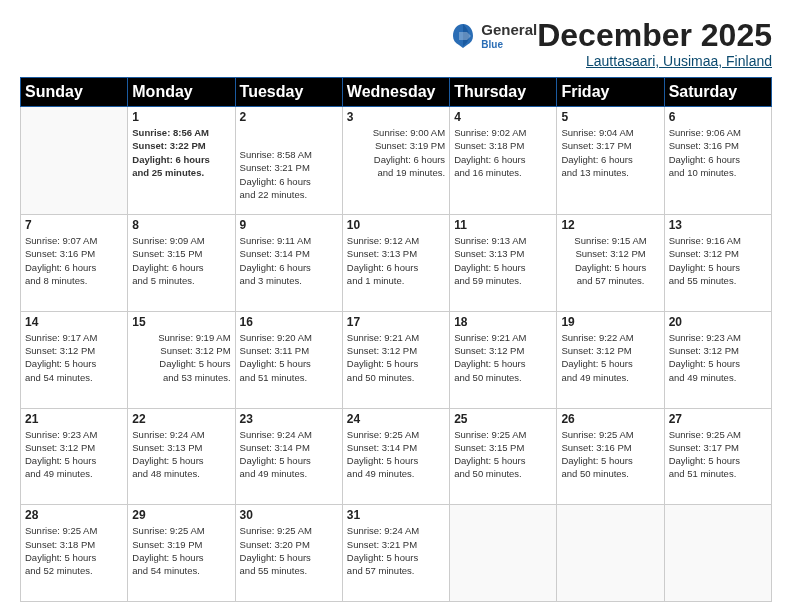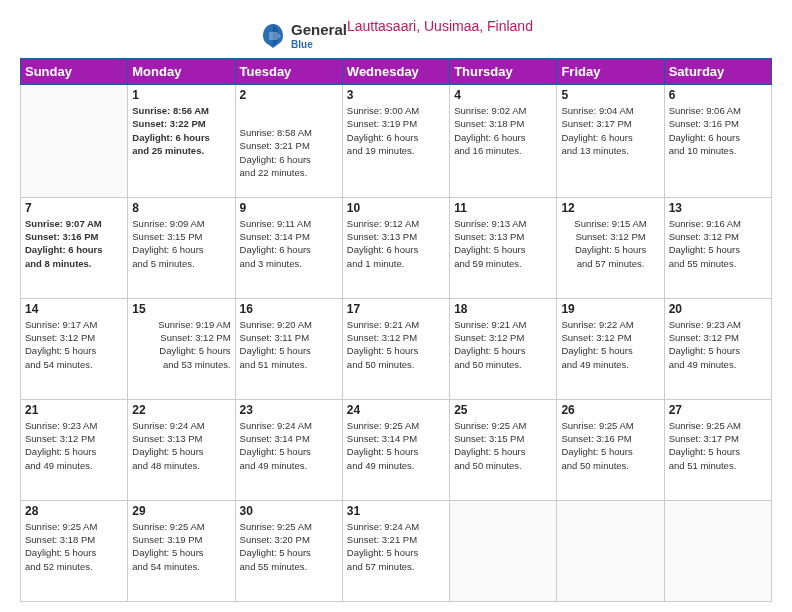--- a/index.html
+++ b/index.html
@@ -13,21 +13,21 @@
     .page {
       width: 792px;
       height: 612px;
       padding: 18px 20px 10px 20px;
       display: flex;
       flex-direction: column;
     }
     .header {
       display: flex;
       align-items: flex-start;
-      justify-content: center;
+      justify-content: flex-end;
       margin-bottom: 8px;
     }
     .logo {
       display: flex;
       align-items: center;
       margin-top: 4px;
     }
     .logo-text {
       display: flex;
       flex-direction: column;
@@ -52,33 +52,34 @@
       text-align: right;
     }
     .month-title {
       font-size: 32px;
       font-weight: bold;
       color: #222;
       line-height: 1.1;
     }
     .location {
       font-size: 14px;
-      color: #be185d;
+      color: #0c4a6e;
+      text-decoration: underline;
     }
     .calendar {
       flex: 1;
       border: 1px solid #ccc;
       border-collapse: collapse;
       width: 100%;
       table-layout: fixed;
     }
     .calendar th {
-      background: #a21caf;
+      background: #000000;
       color: #fff;
-      font-size: 13px;
+      font-size: 16px;
       font-weight: bold;
       padding: 5px 4px;
       text-align: left;
       border: 1px solid #1a5aa0;
     }
     .calendar td {
       border: 1px solid #ccc;
       vertical-align: top;
       padding: 3px 4px;
       font-size: 10px;
@@ -111,20 +112,21 @@
         <path d="M14 2 C8 2 4 7 4 14 C4 18 6 21 10 23 L14 26 L18 23 C22 21 24 18 24 14 C24 7 20 2 14 2 Z" fill="#2a6db5"></path>
         <path d="M14 2 C14 2 20 7 20 14 C20 19 17 22 14 24 L14 2 Z" fill="#1a5aa0"></path>
         <path d="M10 10 L18 10 L22 14 L18 18 L10 18 Z" fill="white" opacity="0.3"></path>
       </svg>
       <div class="logo-text">
         <span class="logo-general">General</span>
         <span class="logo-blue">Blue</span>
       </div>
     </div>
     <div class="title-block">
+      <div class="month-title">December 2025</div>
       <div class="location">Lauttasaari, Uusimaa, Finland</div>
     </div>
   </div>
 
   <table class="calendar">
     <thead>
       <tr>
       <th>Sunday</th>
           <th>Monday</th>
           <th>Tuesday</th>
@@ -146,21 +148,21 @@
           </td>
           <td>
             <span class="day-num">2</span>
             <div class="day-info" style="white-space: pre-line; margin-top: 24px;">Sunrise: 8:58 AM
 Sunset: 3:21 PM
 Daylight: 6 hours
 and 22 minutes.</div>
           </td>
           <td>
             <span class="day-num">3</span>
-            <div class="day-info" style="white-space: pre-line;">Sunrise: 9:00 AM
+            <div class="day-info" style="white-space: pre-line; text-align: right;">Sunrise: 9:00 AM
 Sunset: 3:19 PM
 Daylight: 6 hours
 and 19 minutes.</div>
           </td>
           <td>
             <span class="day-num">4</span>
             <div class="day-info" style="white-space: pre-line;">Sunrise: 9:02 AM
 Sunset: 3:18 PM
 Daylight: 6 hours
 and 16 minutes.</div>
@@ -176,21 +178,21 @@
             <span class="day-num">6</span>
             <div class="day-info" style="white-space: pre-line;">Sunrise: 9:06 AM
 Sunset: 3:16 PM
 Daylight: 6 hours
 and 10 minutes.</div>
           </td>
         </tr>
         <tr>
           <td>
             <span class="day-num">7</span>
-            <div class="day-info" style="white-space: pre-line; font-weight: bold;">Sunrise: 9:07 AM
+            <div class="day-info" style="white-space: pre-line;">Sunrise: 9:07 AM
 Sunset: 3:16 PM
 Daylight: 6 hours
 and 8 minutes.</div>
           </td>
           <td>
             <span class="day-num">8</span>
             <div class="day-info" style="white-space: pre-line;">Sunrise: 9:09 AM
 Sunset: 3:15 PM
 Daylight: 6 hours
 and 5 minutes.</div>

